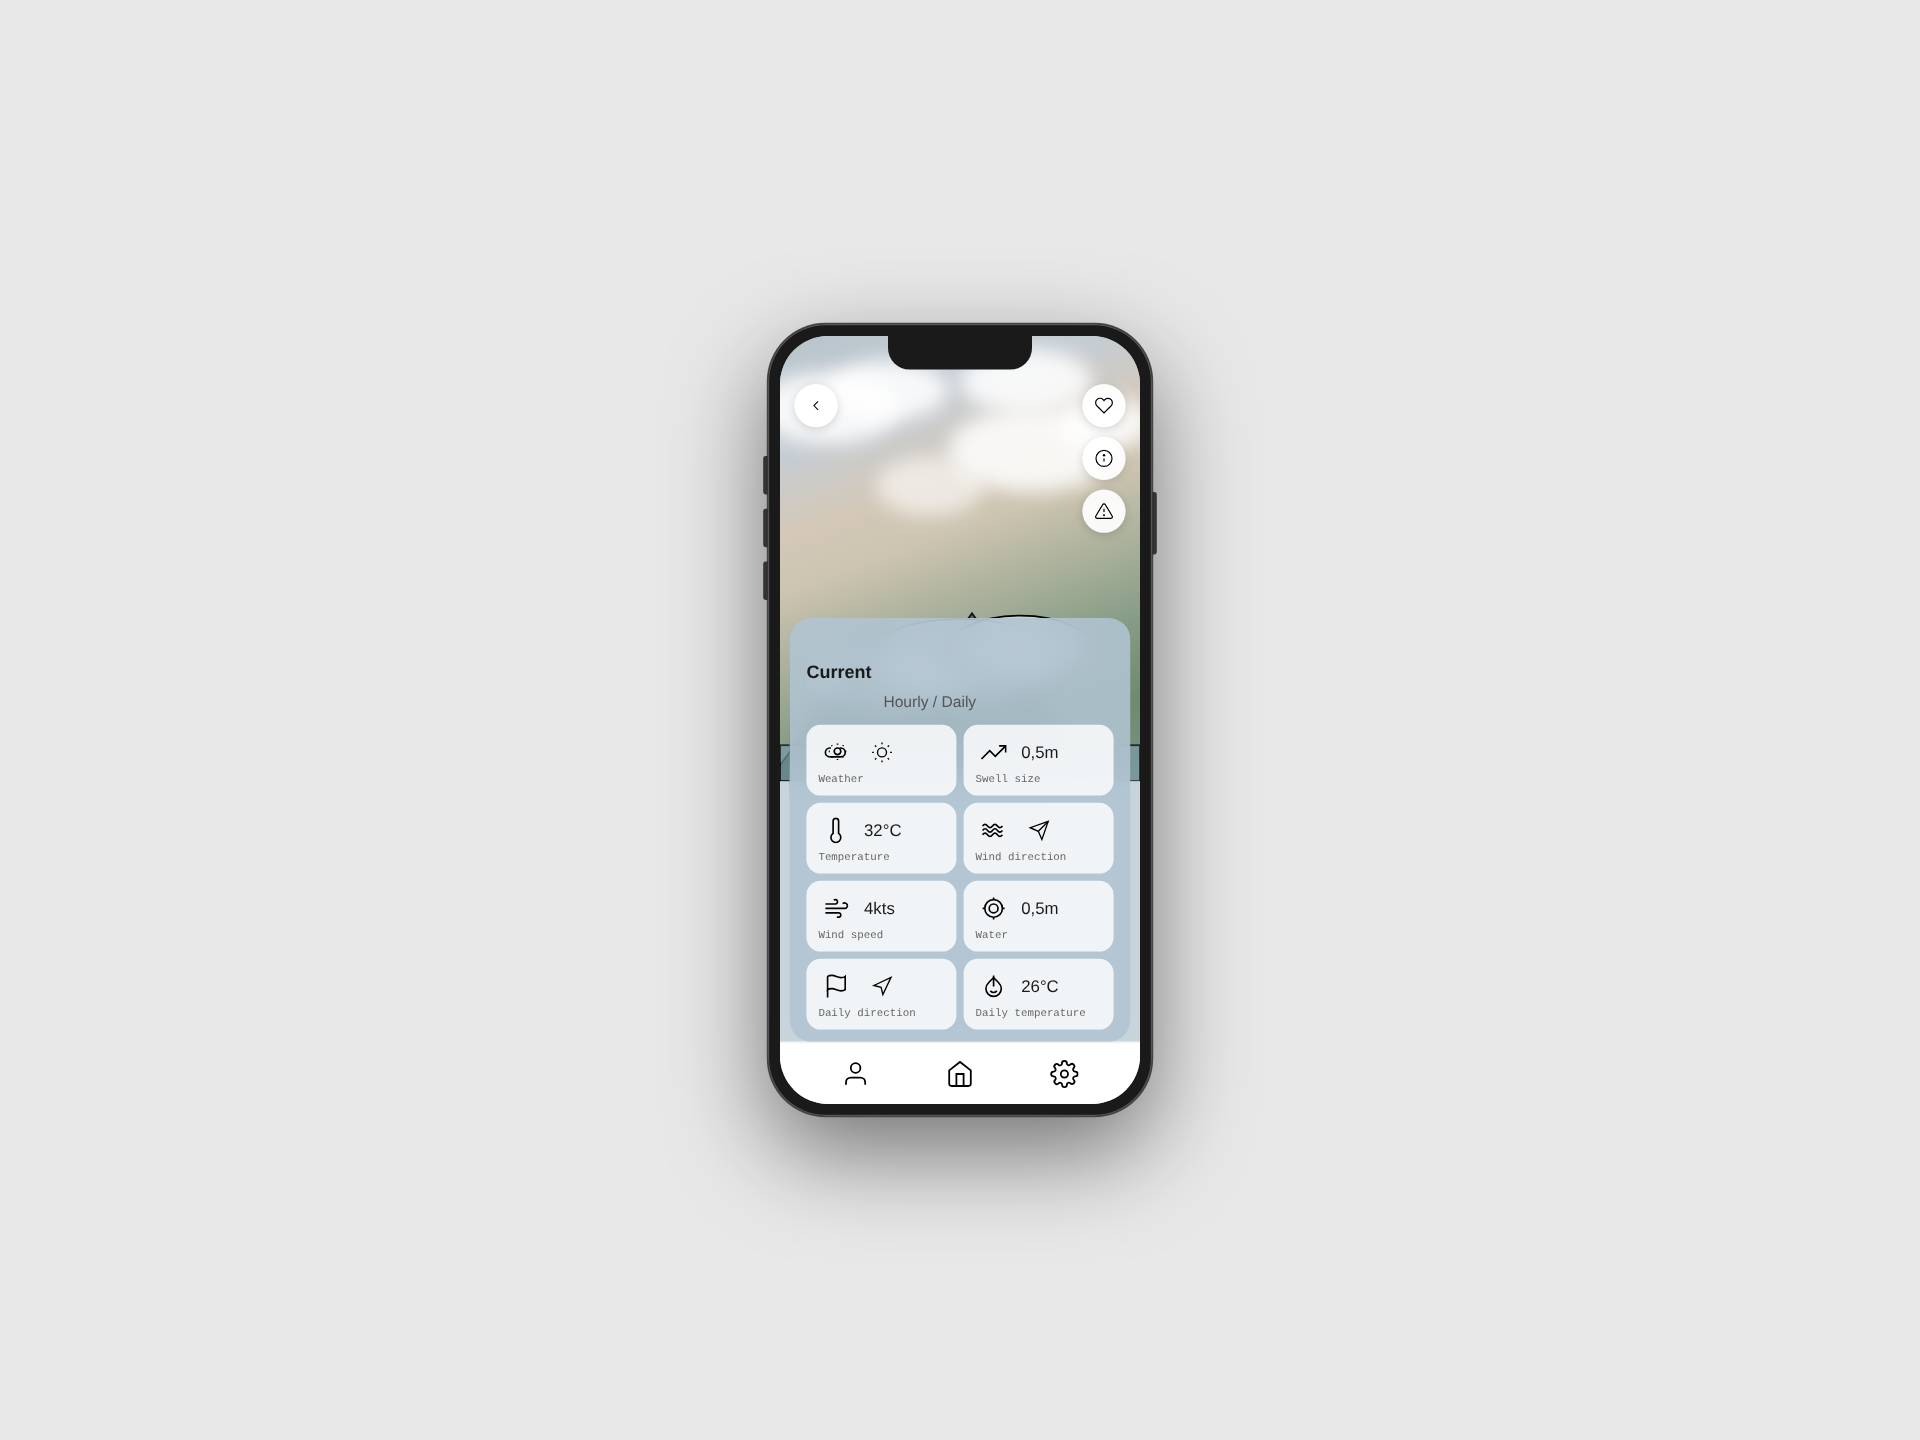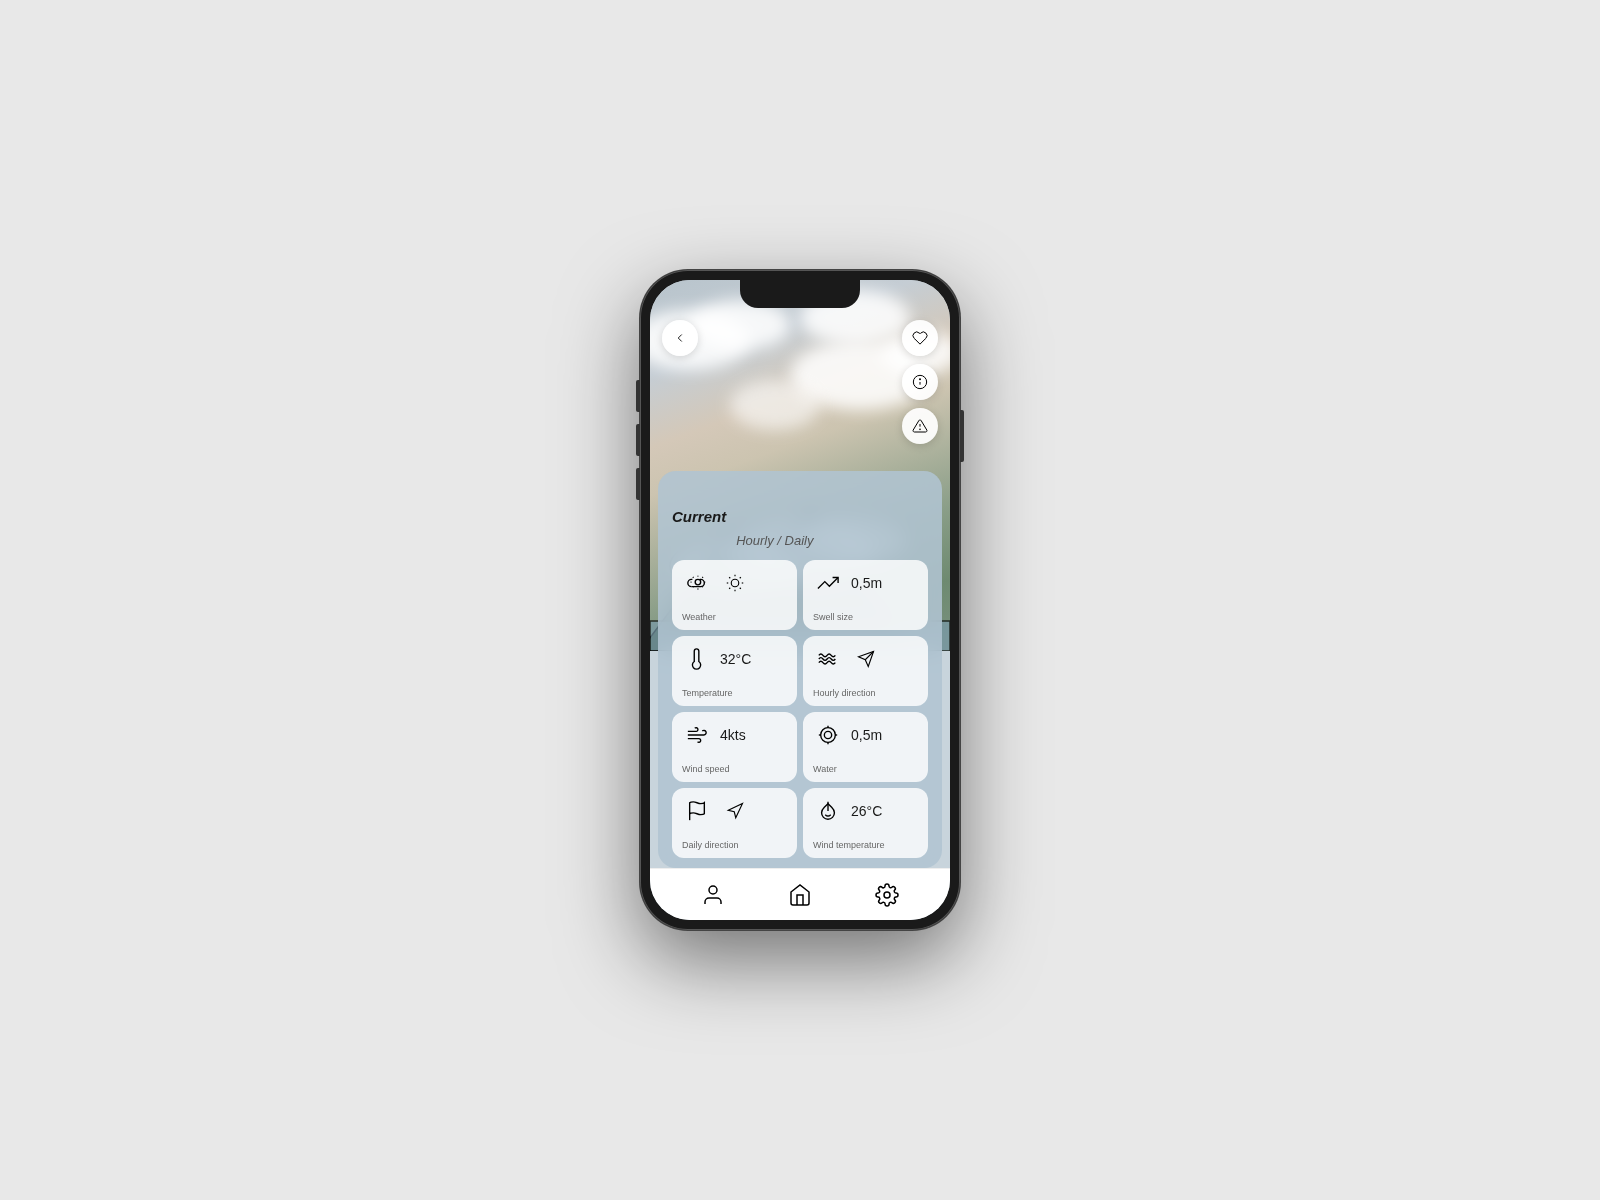--- a/index.html
+++ b/index.html
@@ -166,21 +166,20 @@
       border-radius: 18px;
       padding: 14px 14px 10px;
       backdrop-filter: blur(10px);
     }
 
     .panel-header {
       display: flex;
       align-items: center;
       gap: 10px;
       margin-bottom: 12px;
-      font-style: italic;
     }
 
     .panel-title-current {
       font-size: 15px;
       font-weight: 700;
       color: #1a1a1a;
     }
 
     .panel-tabs {
       font-size: 13px;
@@ -220,21 +219,22 @@
 
     .item-value {
       font-size: 14px;
       font-weight: 500;
       color: #1a1a1a;
     }
 
     .item-label {
       font-size: 9px;
       color: #666;
-      margin-top: 14px;
+      margin-top: 3px;
+      font-family: Liberation Mono, monospace;
     }
 
     
     .bottom-nav {
       position: absolute;
       bottom: 0;
       left: 0;
       right: 0;
       height: 52px;
       background: #fff;
@@ -398,21 +398,21 @@
                 <path d="M2 8c1.5-2 3-2 4.5 0s3 2 4.5 0 3-2 4.5 0 3 2 4.5 0"></path>
               </svg>
             </div>
             <div class="item-icon">
               <svg width="18" height="18" viewBox="0 0 24 24" stroke="#333" stroke-width="1.5">
                 <line x1="22" y1="2" x2="11" y2="13"></line>
                 <polygon points="22,2 15,22 11,13 2,9 22,2"></polygon>
               </svg>
             </div>
           </div>
-          <div class="item-label">Hourly direction</div>
+          <div class="item-label">Wind direction</div>
         </div>
 
         <div class="weather-item">
           <div class="item-top">
             <div class="item-icon">
               <svg width="22" height="22" viewBox="0 0 24 24" stroke="#333" stroke-width="1.5">
                 <path d="M9.59 4.59A2 2 0 1 1 11 8H2m10.59 11.41A2 2 0 1 0 14 16H2m15.73-8.27A2.5 2.5 0 1 1 19.5 12H2"></path>
               </svg>
             </div>
             <span class="item-value">4kts</span>
@@ -458,21 +458,21 @@
           <div class="item-top">
             <div class="item-icon">
               <svg width="22" height="22" viewBox="0 0 24 24" stroke="#333" stroke-width="1.5">
                 <path d="M12 2v10"></path>
                 <path d="M8 8c-2 2-3 4-3 6a7 7 0 0 0 14 0c0-2-1-4-3-6l-4-4-4 4z"></path>
                 <path d="M9 16c1 1 2 1.5 3 1.5s2-.5 3-1.5"></path>
               </svg>
             </div>
             <span class="item-value">26°C</span>
           </div>
-          <div class="item-label">Wind temperature</div>
+          <div class="item-label">Daily temperature</div>
         </div>
 
       </div>
     </div>
 
     <div class="bottom-nav">
       <div class="nav-icon">
         <svg width="24" height="24" viewBox="0 0 24 24" stroke="#333" stroke-width="1.5">
           <path d="M20 21v-2a4 4 0 0 0-4-4H8a4 4 0 0 0-4 4v2"></path>
           <circle cx="12" cy="7" r="4"></circle>

